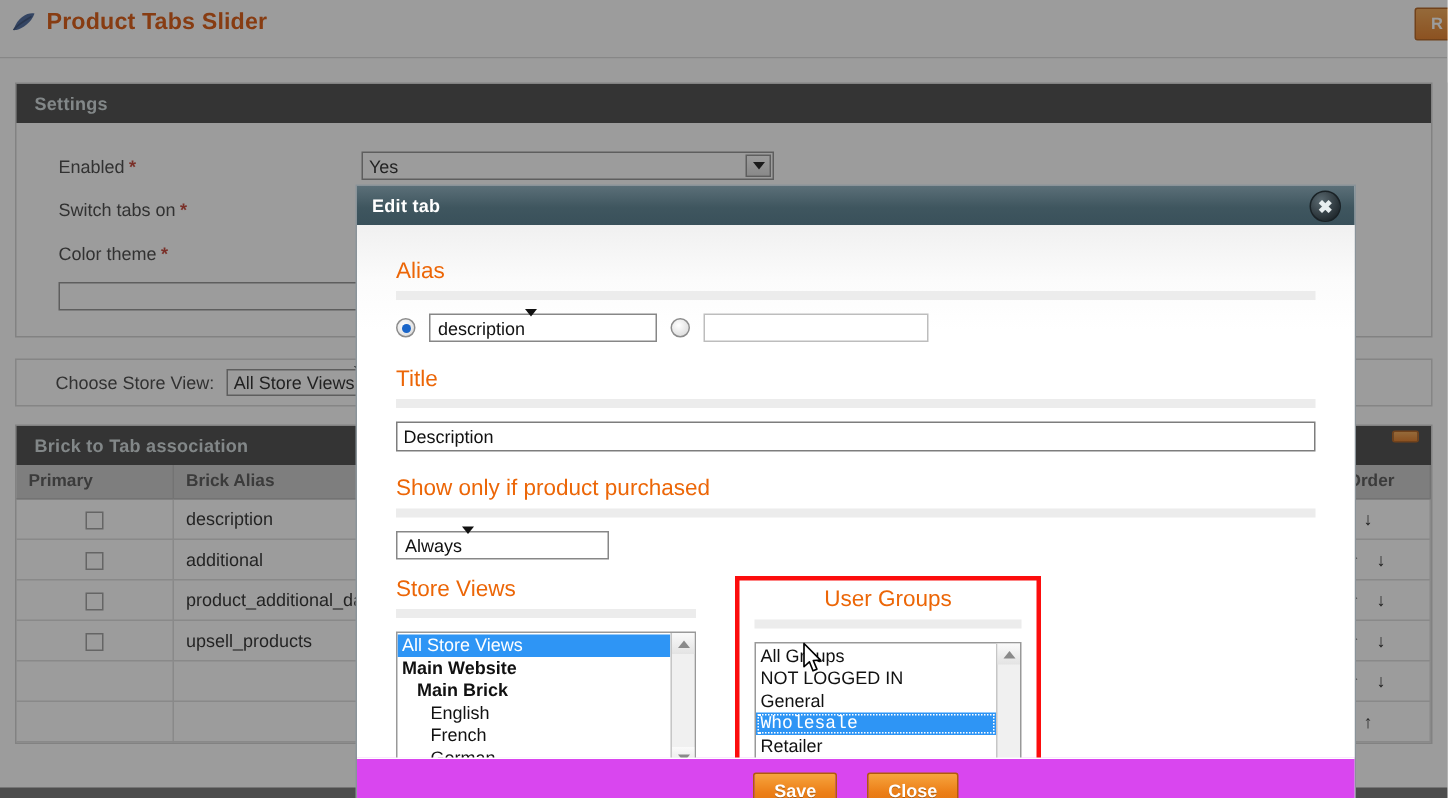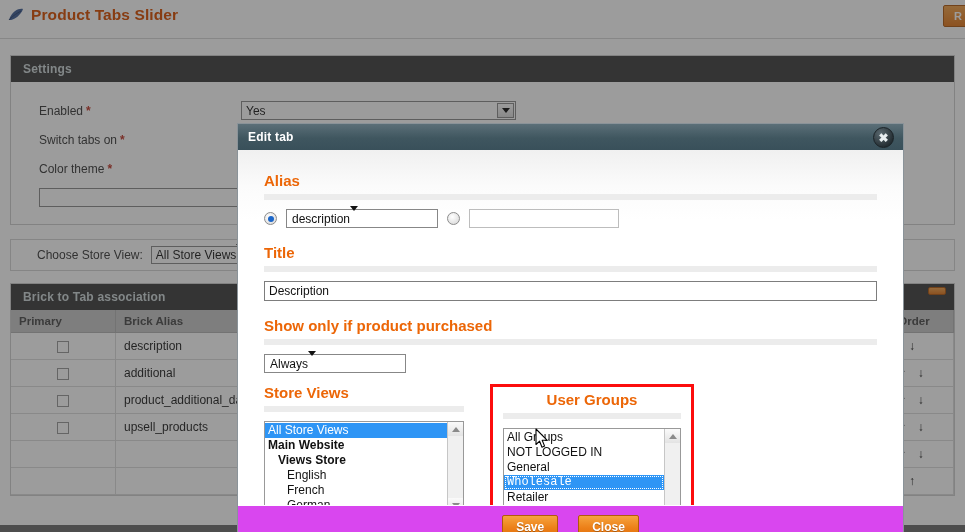--- a/index.html
+++ b/index.html
@@ -259,21 +259,21 @@
     background: linear-gradient(#f0f0f0 0px, #fbfbfb 36px, #ffffff 70px);
     padding: 22px 26px 0 26px;
     box-sizing: border-box;
     position: relative;
     overflow: hidden;
   }
 
   .sec-title {
     color: #ec6607;
     font-size: 15px;
-    font-weight: bold;
+    font-weight: normal;
     margin: 0 0 5px 0;
   }
   .sec-rule {
     height: 6px;
     background: #ececec;
     margin-bottom: 9px;
   }
 
   .alias-row { display:flex; align-items:center; gap: 9px; margin-bottom: 16px; }
   .radio {
@@ -583,21 +583,21 @@
 
     <div class="two-col">
 
       <div class="col-store">
         <div class="sec-title">Store Views</div>
         <div class="sec-rule"></div>
         <div class="listbox">
           <div class="items">
             <div class="li sel-blue">All Store Views</div>
             <div class="li bold">Main Website</div>
-            <div class="li bold indent1">Views Store</div>
+            <div class="li bold indent1">Main Brick</div>
             <div class="li indent2">English</div>
             <div class="li indent2">French</div>
             <div class="li indent2">German</div>
           </div>
           <div class="vscroll">
             <div class="vs-btn">
                 <span class="vs-tri-up"></span>
               </div>
             <div class="vs-btn">
                 <span class="vs-tri-dn"></span>

